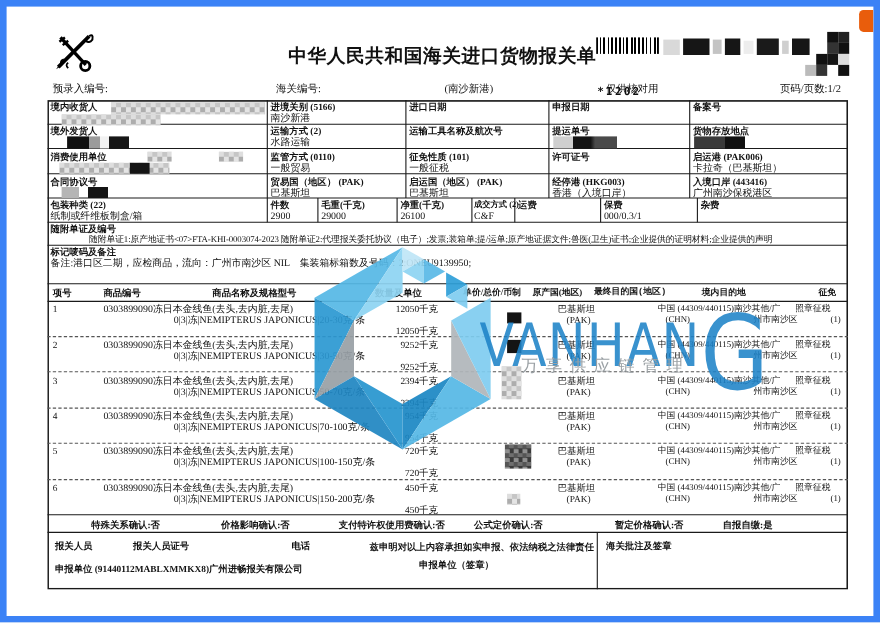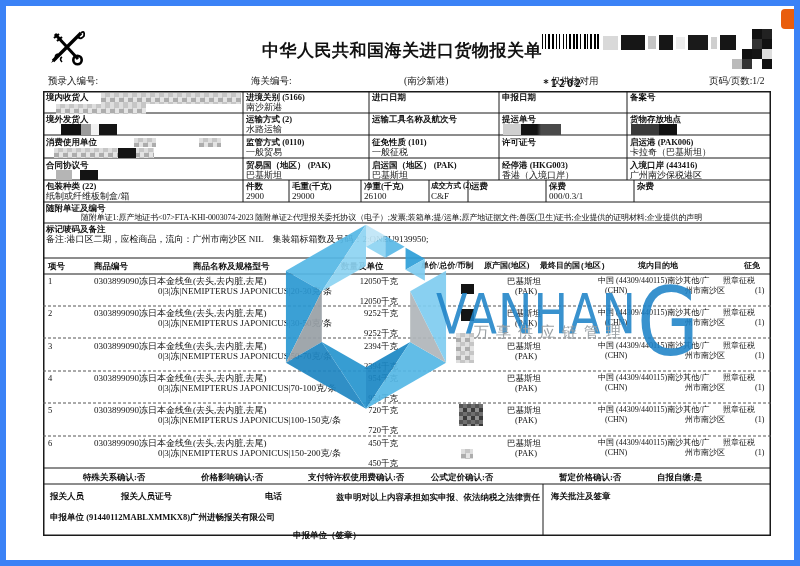--- a/index.html
+++ b/index.html
@@ -376,21 +376,21 @@
     <div class="abs conf" style="left:158px;top:381px;">价格影响确认:否</div>
     <div class="abs conf" style="left:265px;top:381px;">支付特许权使用费确认:否</div>
     <div class="abs conf" style="left:388px;top:381px;">公式定价确认:否</div>
     <div class="abs conf" style="left:516px;top:381px;">暂定价格确认:否</div>
     <div class="abs conf" style="left:614px;top:381px;">自报自缴:是</div>
 
     <div class="abs foot" style="left:7px;top:400px;">报关人员</div>
     <div class="abs foot" style="left:78px;top:400px;">报关人员证号</div>
     <div class="abs foot" style="left:222px;top:400px;">电话</div>
     <div class="abs foot" style="left:250px;top:401px;width:247px;text-align:right;">兹申明对以上内容承担如实申报、依法纳税之法律责任</div>
-    <div class="abs foot" style="left:250px;top:439px;width:244px;text-align:left;">申报单位（签章）</div>
+    <div class="abs foot" style="left:250px;top:417px;width:244px;text-align:center;">申报单位（签章）</div>
     <div class="abs foot" style="left:7px;top:421px;">申报单位 (91440112MABLXMMKX8)广州进畅报关有限公司</div>
     <div class="abs foot" style="left:508px;top:400px;">海关批注及签章</div>
 
     <div class="abs px" style="left:58px;top:2px;width:140px;height:11px;"></div>
     <div class="abs px" style="left:13px;top:13px;width:90px;height:10px;"></div>
     <div class="abs" style="left:18px;top:33px;width:58px;height:11px;background:linear-gradient(90deg,#111 0 20px,#9b9b9b 20px 30px,#f2f2f2 30px 38px,#161616 38px 56px,transparent 56px);"></div>
     <div class="abs px" style="left:91px;top:47px;width:22px;height:9px;"></div>
     <div class="abs px" style="left:156px;top:47px;width:22px;height:9px;"></div>
     <div class="abs px" style="left:11px;top:57px;width:100px;height:10px;"></div>
     <div class="abs blk" style="left:75px;top:57px;width:18px;height:10px;"></div>

